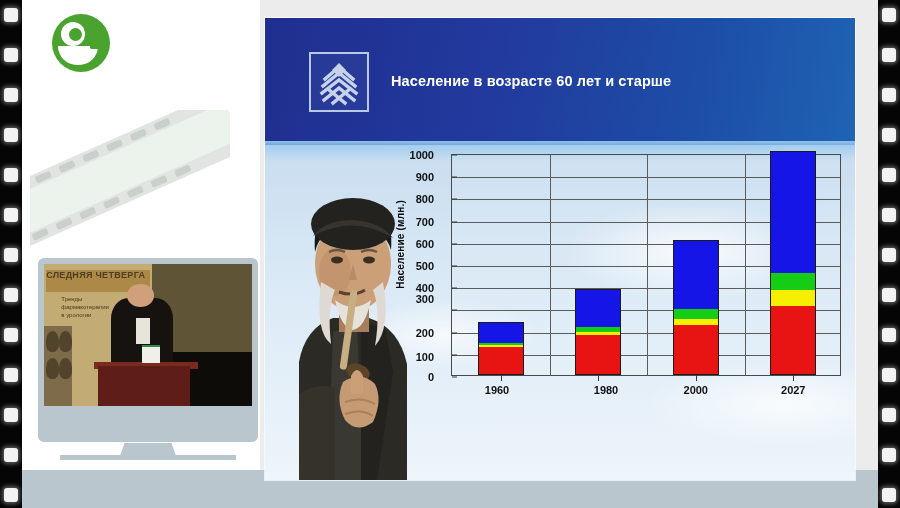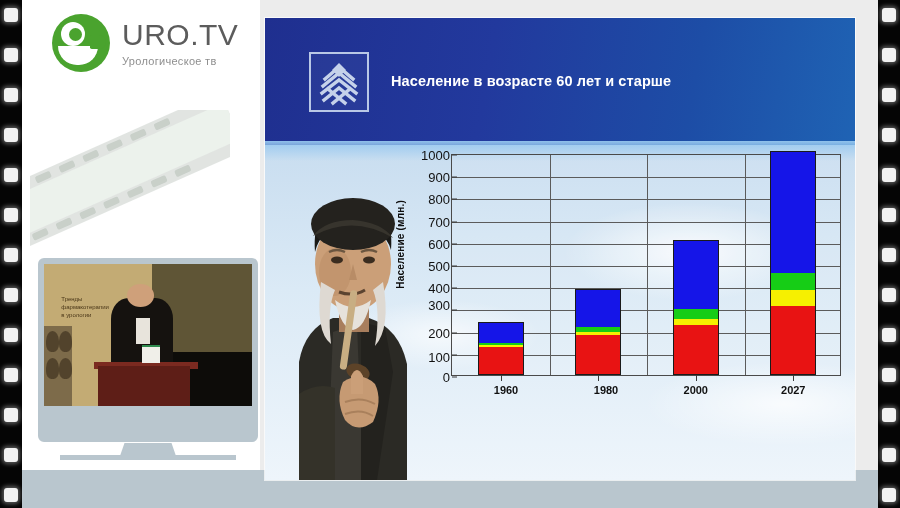--- a/index.html
+++ b/index.html
@@ -227,23 +227,23 @@
   }
   .gridline {
     position: absolute; left: 0; right: 0;
     height: 0; border-top: 1.1px solid #5b5b5b;
   }
   .vgrid {
     position: absolute; top: 0; bottom: 0;
     width: 0; border-left: 1.1px solid #5b5b5b;
   }
   .ytick {
-    position: absolute; right: 100%; margin-right: 2px;
+    position: absolute; right: 100%; margin-right: 18px;
     transform: translateY(-50%);
-    font-size: 13px; font-weight: normal; color: #111;
+    font-size: 11px; font-weight: bold; color: #111;
     white-space: nowrap;
   }
   .ytick-mark {
     position: absolute; left: 0; width: 5px; height: 0;
     border-top: 1.4px solid #3a3a3a; transform: translateY(-50%);
   }
   .bar {
     position: absolute; bottom: 0;
     width: 46px;
     border: 1.2px solid #1a1a1a;
@@ -295,33 +295,30 @@
     </svg>
   </div>
 
   <div class="logo-block">
     <div class="logo-mark">
       <div class="swirl-b"></div>
       <div class="swirl-a"></div>
       <div class="swirl-c"></div>
       <div class="swirl-d"></div>
     </div>
-    <div class="logo-text">
-      <div class="logo-title">URO.TV</div>
-      <div class="logo-sub">Урологическое тв</div>
-    </div>
   </div>
 
   <div class="monitor">
     <div class="monitor-frame">
       <div class="monitor-screen">
         <div class="vid-wall"></div>
         <div class="vid-screen-rt"></div>
         <div class="vid-dark-bot"></div>
         <div class="vid-poster">
+          <div class="vid-poster-h">СЛЕДНЯЯ ЧЕТВЕРГА</div>
           <div class="vid-poster-t">
             <span>Тренды</span><br>
             <span>фармакотерапии</span><br>
             <span>в урологии</span>
           </div>
           <div class="vid-faces">
             <div class="vid-face" style="left:6%;  top:6%;"></div>
             <div class="vid-face" style="left:52%; top:6%;"></div>
             <div class="vid-face" style="left:6%;  top:40%;"></div>
             <div class="vid-face" style="left:52%; top:40%;"></div>
@@ -410,21 +407,21 @@
           <div class="ytick-mark" style="top: 222px;"></div>
           <div class="ytick" style="top: 222px;">0</div>
           <div class="gridline" style="top: 199.8px;"></div>
           <div class="ytick-mark" style="top: 199.8px;"></div>
           <div class="ytick" style="top: 202px;">100</div>
           <div class="gridline" style="top: 177.6px;"></div>
           <div class="ytick-mark" style="top: 177.6px;"></div>
           <div class="ytick" style="top: 177.6px;">200</div>
           <div class="gridline" style="top: 155.4px;"></div>
           <div class="ytick-mark" style="top: 155.4px;"></div>
-          <div class="ytick" style="top: 150px;">300</div>
+          <div class="ytick" style="top: 144px;">300</div>
           <div class="gridline" style="top: 133.2px;"></div>
           <div class="ytick-mark" style="top: 133.2px;"></div>
           <div class="ytick" style="top: 133.2px;">400</div>
           <div class="gridline" style="top: 111px;"></div>
           <div class="ytick-mark" style="top: 111px;"></div>
           <div class="ytick" style="top: 111px;">500</div>
           <div class="gridline" style="top: 88.8px;"></div>
           <div class="ytick-mark" style="top: 88.8px;"></div>
           <div class="ytick" style="top: 88.8px;">600</div>
           <div class="gridline" style="top: 66.6px;"></div>
@@ -441,21 +438,21 @@
           <div class="vgrid" style="left: 97.5px;"></div>
           <div class="vgrid" style="left: 195px;"></div>
           <div class="vgrid" style="left: 292.5px;"></div>
           <div class="bar" style="left: 25.75px;">
             <div class="seg" style="height: 26.64px; background: rgb(232, 19, 19);"></div>
             <div class="seg" style="height: 2.22px; background: rgb(246, 240, 0);"></div>
             <div class="seg" style="height: 2.22px; background: rgb(22, 205, 22);"></div>
             <div class="seg" style="height: 19.98px; background: rgb(21, 21, 232);"></div>
           </div>
           <div class="xtick-mark" style="left: 48.75px;"></div>
-          <div class="xlabel" style="left: 54px;">1960</div>
+          <div class="xlabel" style="left: 45px;">1960</div>
           <div class="bar" style="left: 123.25px;">
             <div class="seg" style="height: 38.85px; background: rgb(232, 19, 19);"></div>
             <div class="seg" style="height: 3.33px; background: rgb(246, 240, 0);"></div>
             <div class="seg" style="height: 4.44px; background: rgb(22, 205, 22);"></div>
             <div class="seg" style="height: 37.74px; background: rgb(21, 21, 232);"></div>
           </div>
           <div class="xtick-mark" style="left: 146.25px;"></div>
           <div class="xlabel" style="left: 154px;">1980</div>
           <div class="bar" style="left: 220.75px;">
             <div class="seg" style="height: 48.84px; background: rgb(232, 19, 19);"></div>

